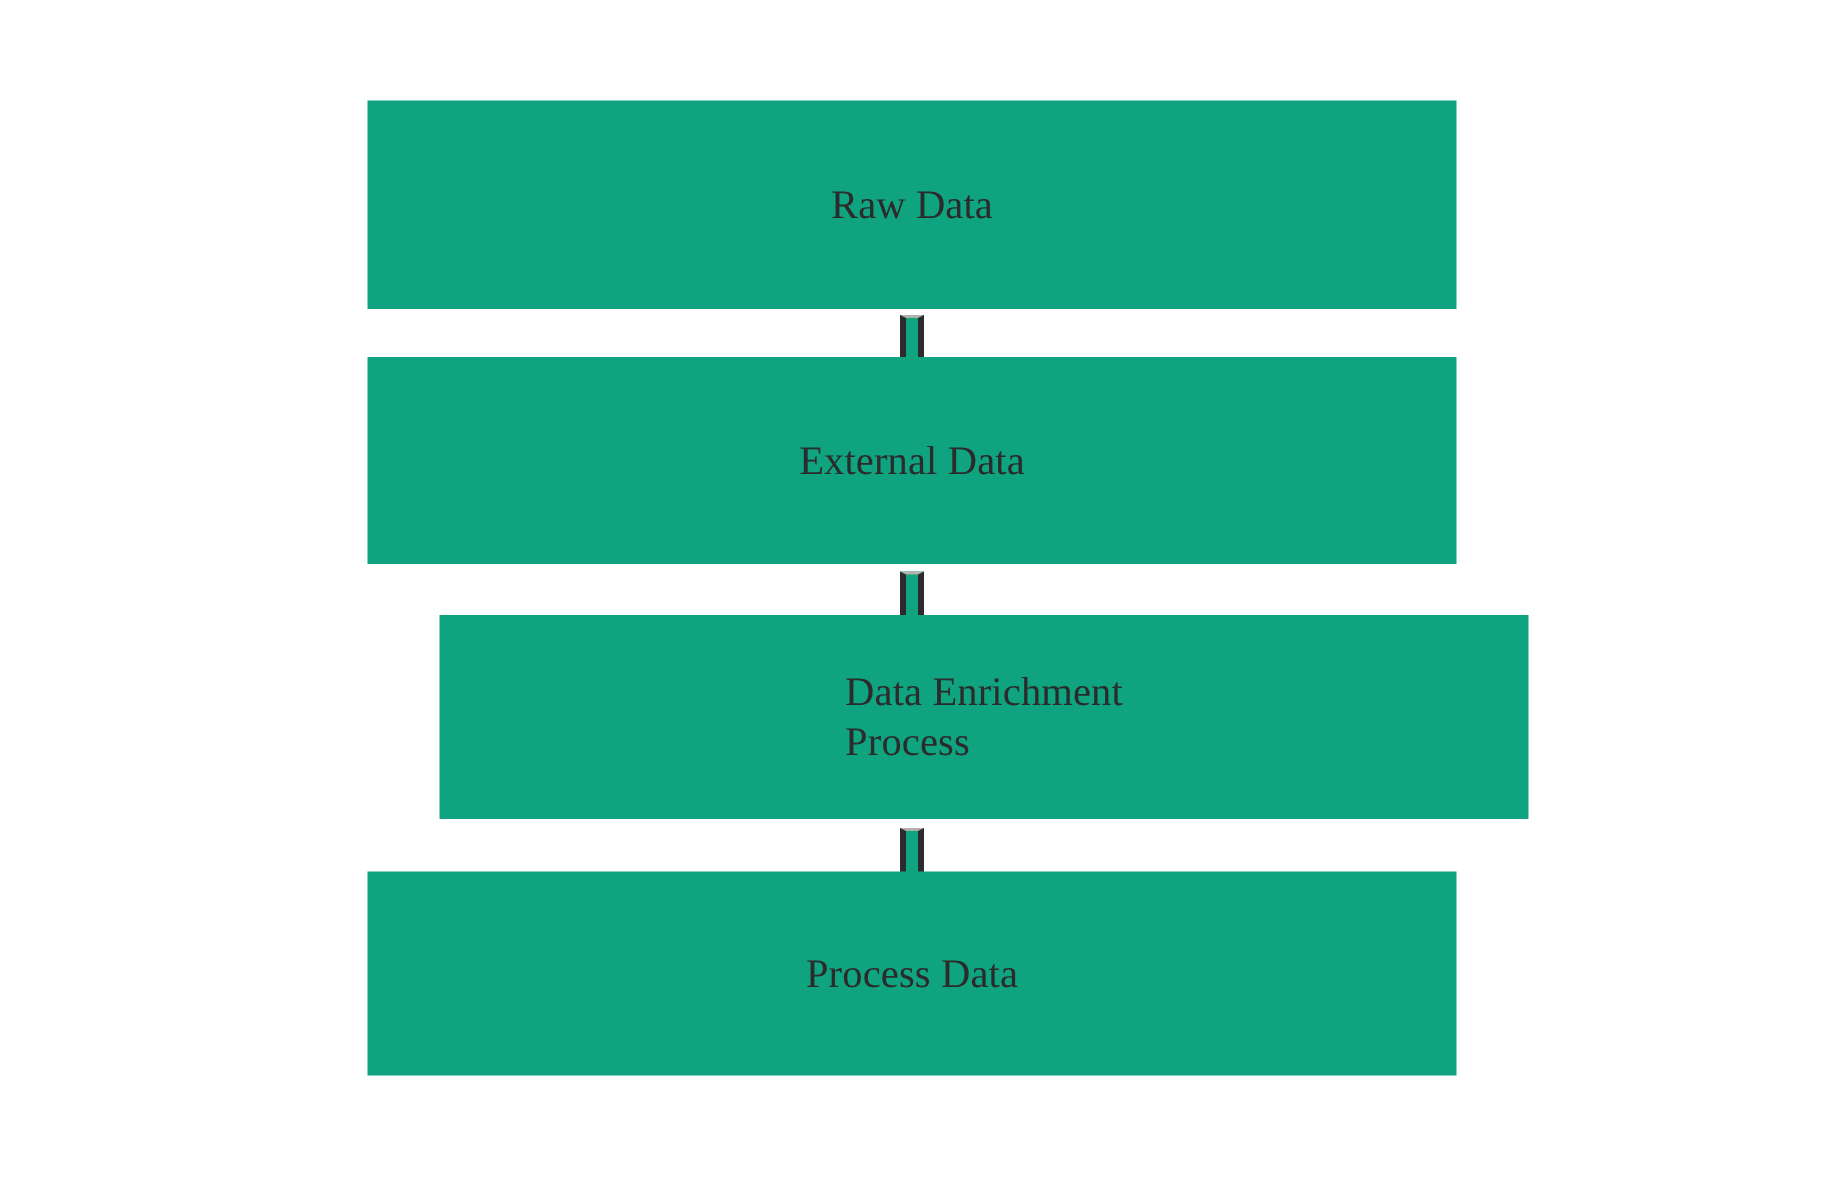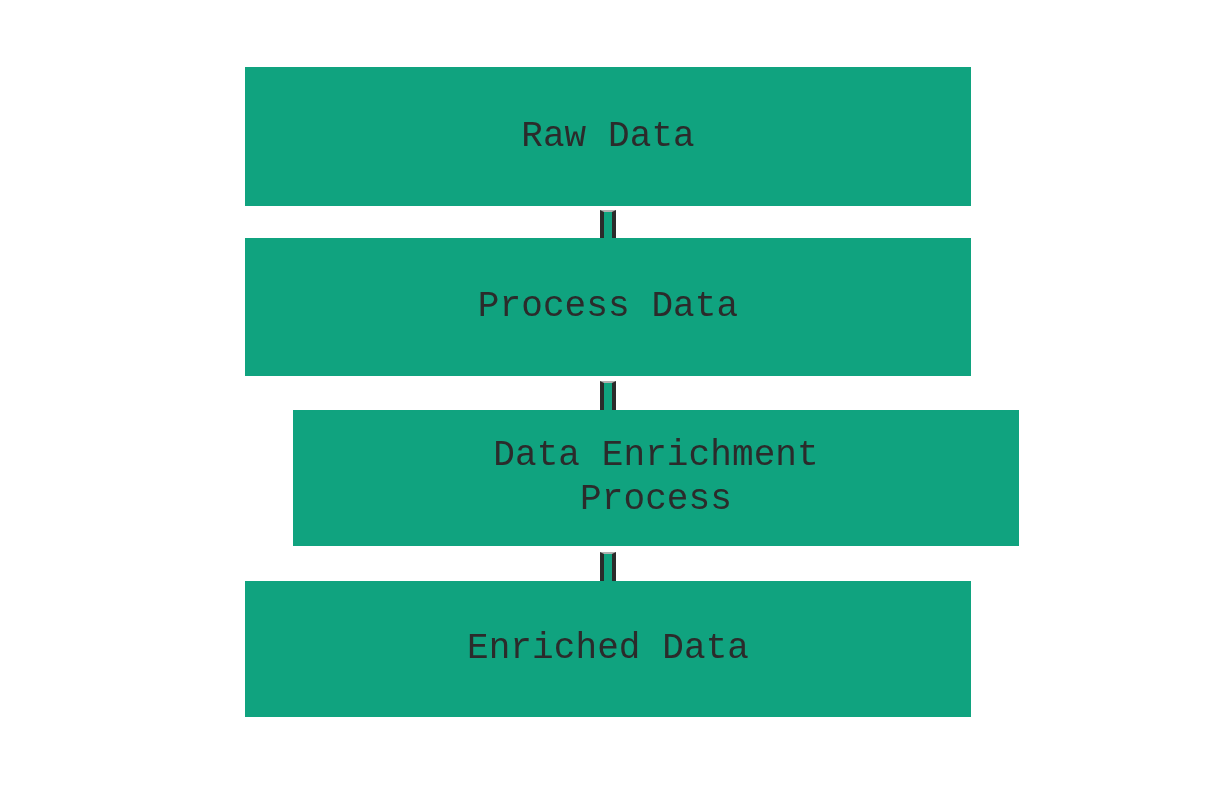--- a/index.html
+++ b/index.html
@@ -29,27 +29,27 @@
     width: 726px;
     background: #10a37f;
     display: flex;
     align-items: center;
     justify-content: center;
     box-sizing: border-box;
   }
 
   .node-label {
     color: #2b2b2b;
-    font-size: 36px;
+    font-size: 27px;
     font-weight: 400;
     line-height: 1.22;
-    text-align: center;
+    text-align: left;
     letter-spacing: 0.1px;
     white-space: pre-line;
-    font-family: Liberation Mono, monospace;
+    font-family: Liberation Serif, serif;
   }
 
   #node-raw-data      { top: 67px;  height: 139px; }
   #node-external-data { top: 238px; height: 138px; }
   #node-enrichment    { top: 410px; height: 136px; margin-left: 48px; }
   #node-enriched-data { top: 581px; height: 136px; }
 
   
   .connector {
     position: absolute;
@@ -71,29 +71,29 @@
 
 <div id="diagram-canvas">
 
   <div class="node" id="node-raw-data">
     <span class="node-label">Raw Data</span>
   </div>
 
   <div class="connector" id="connector-1"></div>
 
   <div class="node" id="node-external-data">
-    <span class="node-label">Process Data</span>
+    <span class="node-label">External Data</span>
   </div>
 
   <div class="connector" id="connector-2"></div>
 
   <div class="node" id="node-enrichment">
     <span class="node-label">Data Enrichment
 Process</span>
   </div>
 
   <div class="connector" id="connector-3"></div>
 
   <div class="node" id="node-enriched-data">
-    <span class="node-label">Enriched Data</span>
+    <span class="node-label">Process Data</span>
   </div>
 
 </div>
 
 </body></html>

